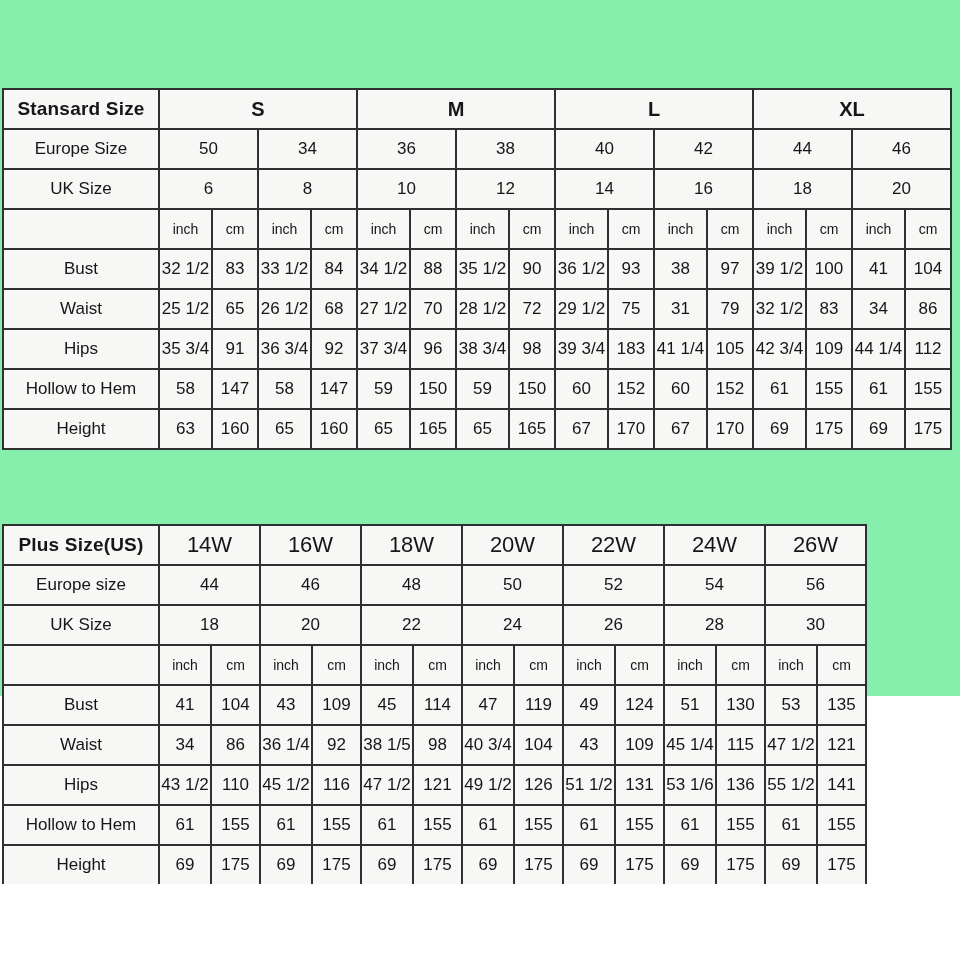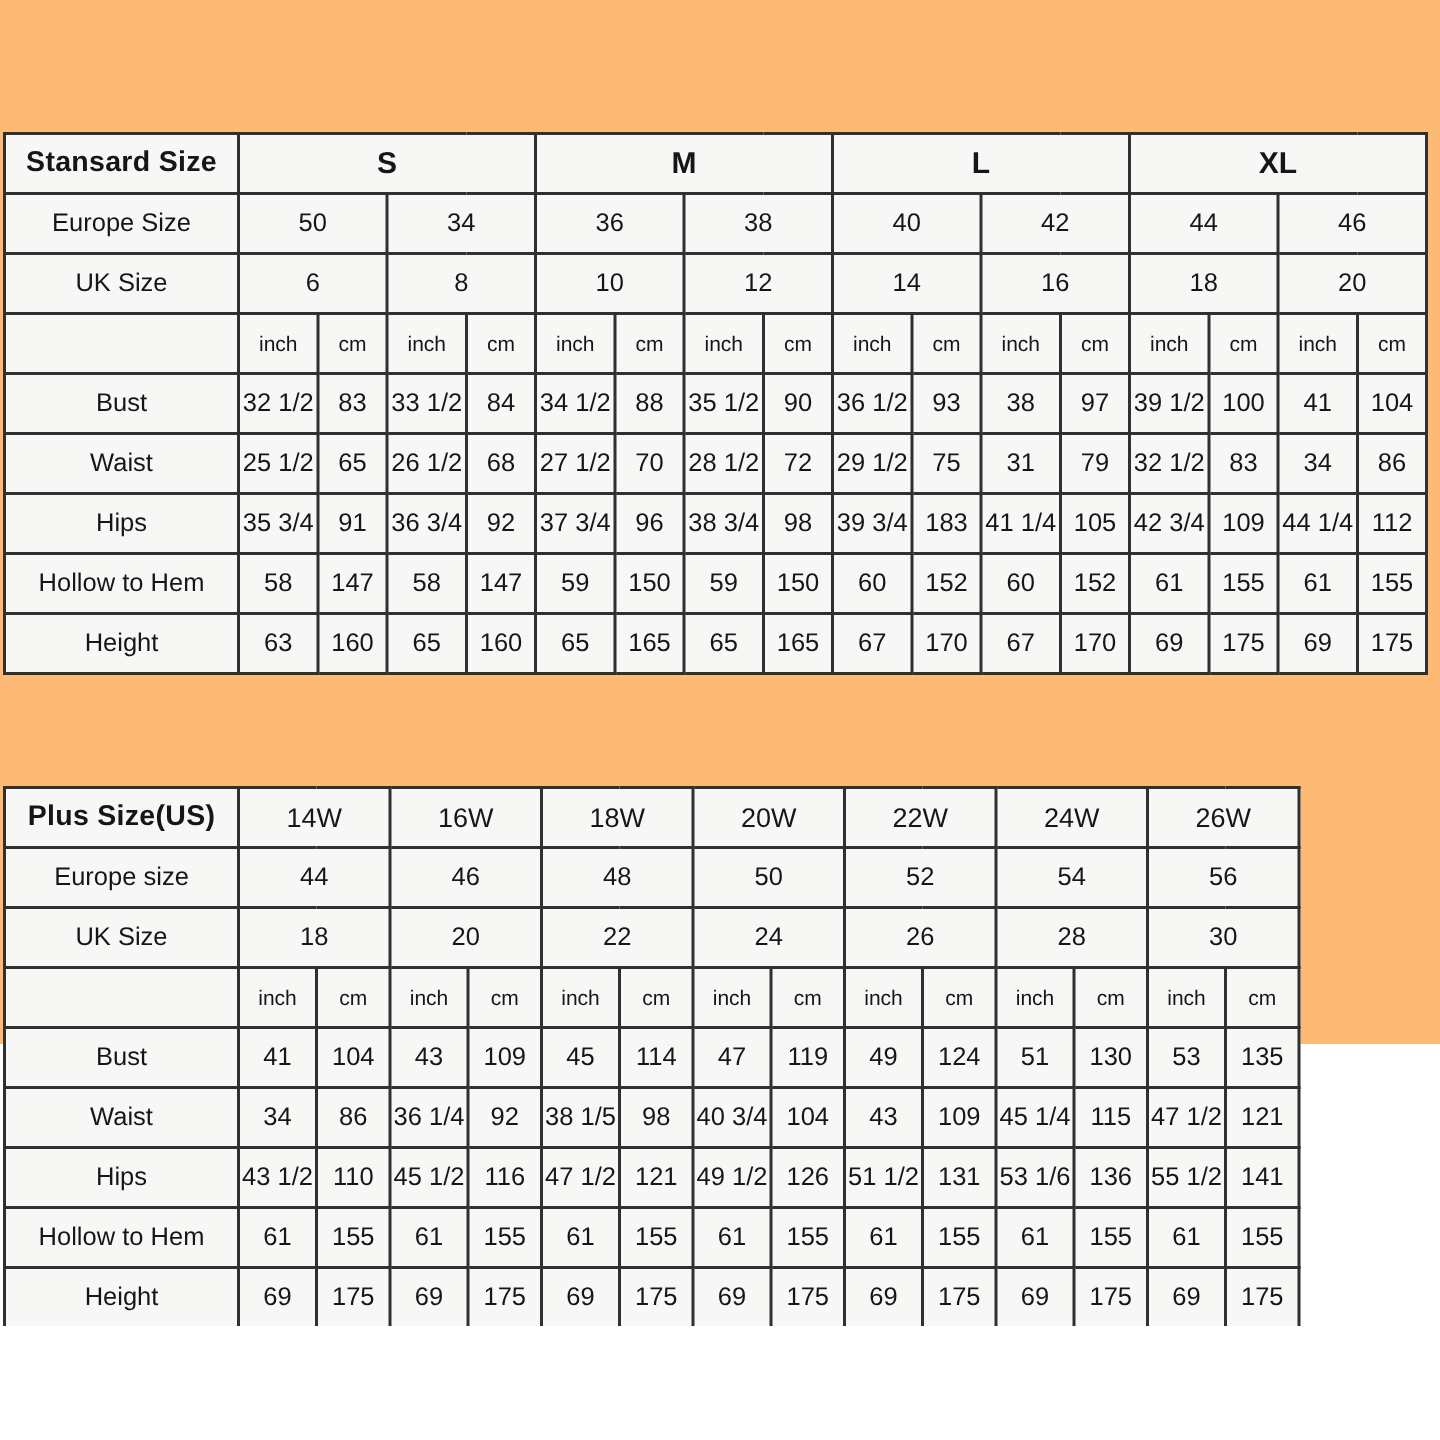--- a/index.html
+++ b/index.html
@@ -1,24 +1,24 @@
 <!DOCTYPE html>
 <html><head>
 <meta charset="utf-8">
 <style>
   html,body{margin:0;padding:0;background:#ffffff;}
   body{width:960px;height:960px;overflow:hidden;}
-  .sheet{position:relative;width:960px;height:696px;background:#fdba74;
+  .sheet{position:relative;width:960px;height:696px;background:#86efac;
          font-family:"Liberation Sans",sans-serif;color:#161616;}
   table{position:absolute;border-collapse:collapse;table-layout:fixed;background:#f7f7f6;}
   td{border:2px solid #303030;height:38px;text-align:center;vertical-align:middle;
      font-size:17px;padding:0 1px;white-space:nowrap;overflow:hidden;color:#161616;}
   td.table-title{font-size:19px;font-weight:bold;letter-spacing:.2px;}
   td.group-header{font-size:20px;font-weight:bold;}
-  td.plus-header{font-size:18px;border-radius:16px;}
+  td.plus-header{font-size:22px;border-radius:16px;}
   td.unit-header{font-size:14px;margin-top:28px;}
   td.row-label{font-size:17px;}
   td.b{font-weight:bold;}
   td.row-label.b{font-size:18px;}
   .t1{left:2px;top:88px;}
   .t2{left:2px;top:524px;}
   .t2 tr:last-child td{border-bottom:0;}
 </style>
 </head>
 <body>

